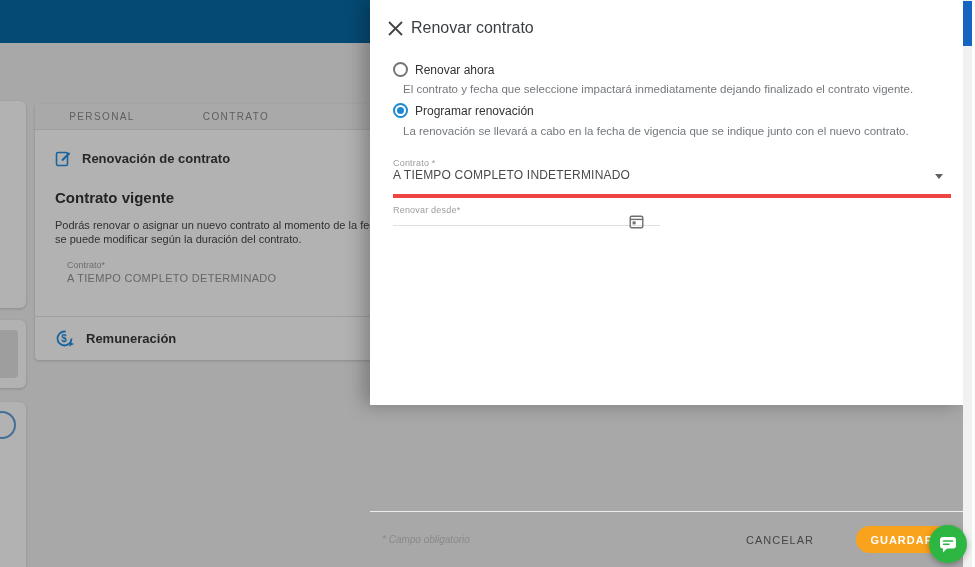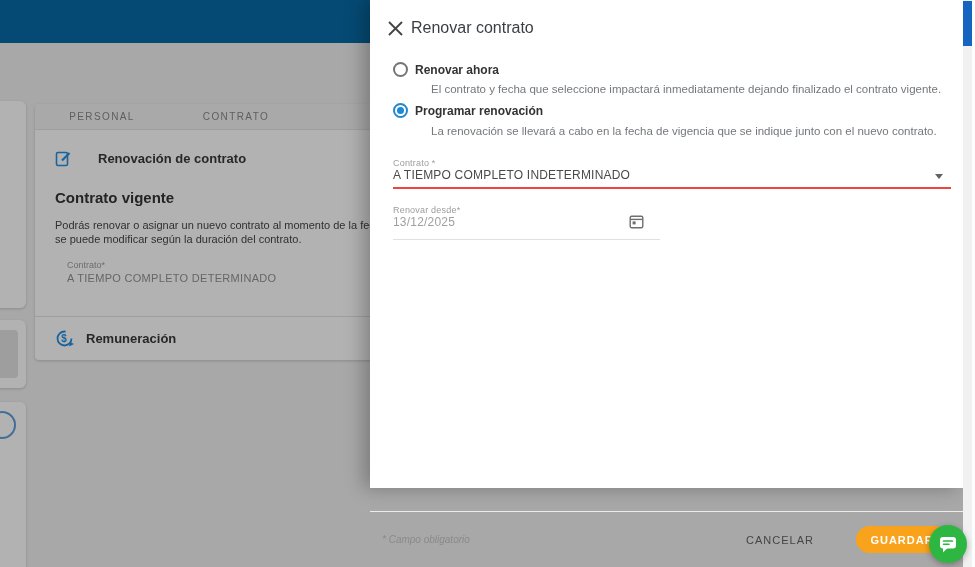--- a/index.html
+++ b/index.html
@@ -17,59 +17,59 @@
                      background:#e2e2e2; border-radius:4px; }
   .card-left-c { left:-30px; top:402px; width:56px; height:170px; }
   .avatar-ring { position:absolute; left:18px; top:9px; width:28px; height:28px;
                  border-radius:50%; border:2px solid #5a9bd8; }
 
   .main-card { left:35px; top:104px; width:720px; height:256px; border-radius:4px; overflow:hidden; }
   .tabbar { display:flex; height:26px; background:#f2f2f2; border-bottom:1px solid #e3e3e3; }
   .tab { width:134px; height:26px; line-height:26px; text-align:center; font-size:10px;
          letter-spacing:1.4px; color:#858585; cursor:pointer; }
   .section-head { display:flex; align-items:center; gap:10px; padding:20px 0 0 20px; }
-  .section-head .txt { font-size:13px; color:#333; font-weight:600;margin-left:16px; }
+  .section-head .txt { font-size:13px; color:#333; font-weight:600; }
   .h2 { padding:22px 0 0 20px; font-size:15px; font-weight:700; color:#2e2e2e; }
   .para { padding:12px 0 0 20px; font-size:11px; line-height:14px; color:#3f3f3f; width:420px; }
   .fld { padding:14px 0 0 32px; }
   .fld .lab { font-size:9px; color:#9a9a9a; }
   .fld .val { font-size:11px; color:#8f8f8f; margin-top:2px; letter-spacing:0.3px; }
   .bg-divider { position:absolute; left:0; top:212px; width:100%; height:1px; background:#e2e2e2; }
   .remun-row { position:absolute; left:0; top:213px; width:100%; height:43px;
                display:flex; align-items:center; gap:12px; padding-left:20px; cursor:pointer; }
   .remun-row .txt { font-size:13px; color:#333; font-weight:600; }
 
   .backdrop { position:absolute; left:0; top:0; width:963px; height:567px;
               background:rgba(15,15,15,0.32); }
 
   
-  .drawer { position:absolute; left:370px; top:0; width:593px; height:488px; background:#ffffff;
+  .drawer { position:absolute; left:370px; top:0; width:593px; height:405px; background:#ffffff;
             box-shadow:-6px 0 18px rgba(0,0,0,0.28); }
   .drawer-header { position:absolute; left:0; top:0; width:100%; height:50px; }
   .close-x { position:absolute; left:17px; top:20px; width:17px; height:17px; cursor:pointer; }
   .drawer-title { position:absolute; left:41px; top:19px; font-size:16px; color:#3a3f44; }
 
   .opt { position:absolute; left:23px; }
   .radio { position:absolute; left:0; top:0; width:15px; height:15px; border-radius:50%;
            border:2px solid #757575; cursor:pointer; }
   .radio.sel { border-color:#1e88d2; }
   .radio.sel::after { content:""; position:absolute; left:2px; top:2px; width:7px; height:7px;
                       border-radius:50%; background:#1e88d2; }
-  .opt-label { position:absolute; left:22px; top:1px; font-size:12px; font-weight:700;
+  .opt-label { position:absolute; left:22px; top:1px; font-size:12px; font-weight:400;
                color:#333; white-space:nowrap; cursor:pointer; }
-  .opt-desc { position:absolute; left:38px; top:21px; font-size:11.5px; color:#74787c;
+  .opt-desc { position:absolute; left:10px; top:21px; font-size:11.5px; color:#74787c;
               white-space:nowrap; }
   .opt1 { top:62px; } .opt2 { top:103px; }
   .opt2 .opt-desc { top:22px; }
 
   .field { position:absolute; left:23px; }
   .field .flab { font-size:9px; color:#9c9c9c; letter-spacing:0.2px; }
   .field .fval { font-size:12px; margin-top:0; letter-spacing:0.2px; }
-  .field-contract { top:158px; width:558px; border-bottom:2px solid #ef4444;
-                    padding-bottom:5px; cursor:pointer; }
+  .field-contract { top:158px; width:558px; border-bottom:4px solid #ef4444;
+                    padding-bottom:12px; cursor:pointer; }
   .field-contract .fval { color:#4a4a4a; }
   .caret { position:absolute; right:8px; top:16px; width:0; height:0;
            border-left:4px solid transparent; border-right:4px solid transparent;
            border-top:5px solid #616161; }
   .field-date { top:205px; width:267px; border-bottom:1px solid #e0e0e0;
                 padding-bottom:10px; }
   .field-date .fval { color:#a0a0a0; }
   .cal { position:absolute; right:16px; top:9px; cursor:pointer; }
 
   .foot-divider { position:absolute; left:0; top:511px; width:100%; height:1px; background:#ececec; }
@@ -171,21 +171,20 @@
     </div>
 
     <div class="field field-contract">
       <div class="flab">Contrato *</div>
       <div class="fval">A TIEMPO COMPLETO INDETERMINADO</div>
       <span class="caret"></span>
     </div>
 
     <div class="field field-date">
       <div class="flab">Renovar desde*</div>
-      <div class="fval">13/12/2025</div>
       <svg class="cal" width="15" height="15" viewBox="0 0 15 15">
         <rect x="1.2" y="2.2" width="12.6" height="11.6" rx="1.5" fill="none" stroke="#6f6f6f" stroke-width="1.4"></rect>
         <line x1="1.2" y1="5.4" x2="13.8" y2="5.4" stroke="#6f6f6f" stroke-width="1.4"></line>
         <rect x="3.6" y="7.4" width="3" height="3" fill="#6f6f6f"></rect>
       </svg>
     </div>
 
     <div class="foot-divider"></div>
     <div class="footer">
       <span class="req-note">* Campo obligatorio</span>

